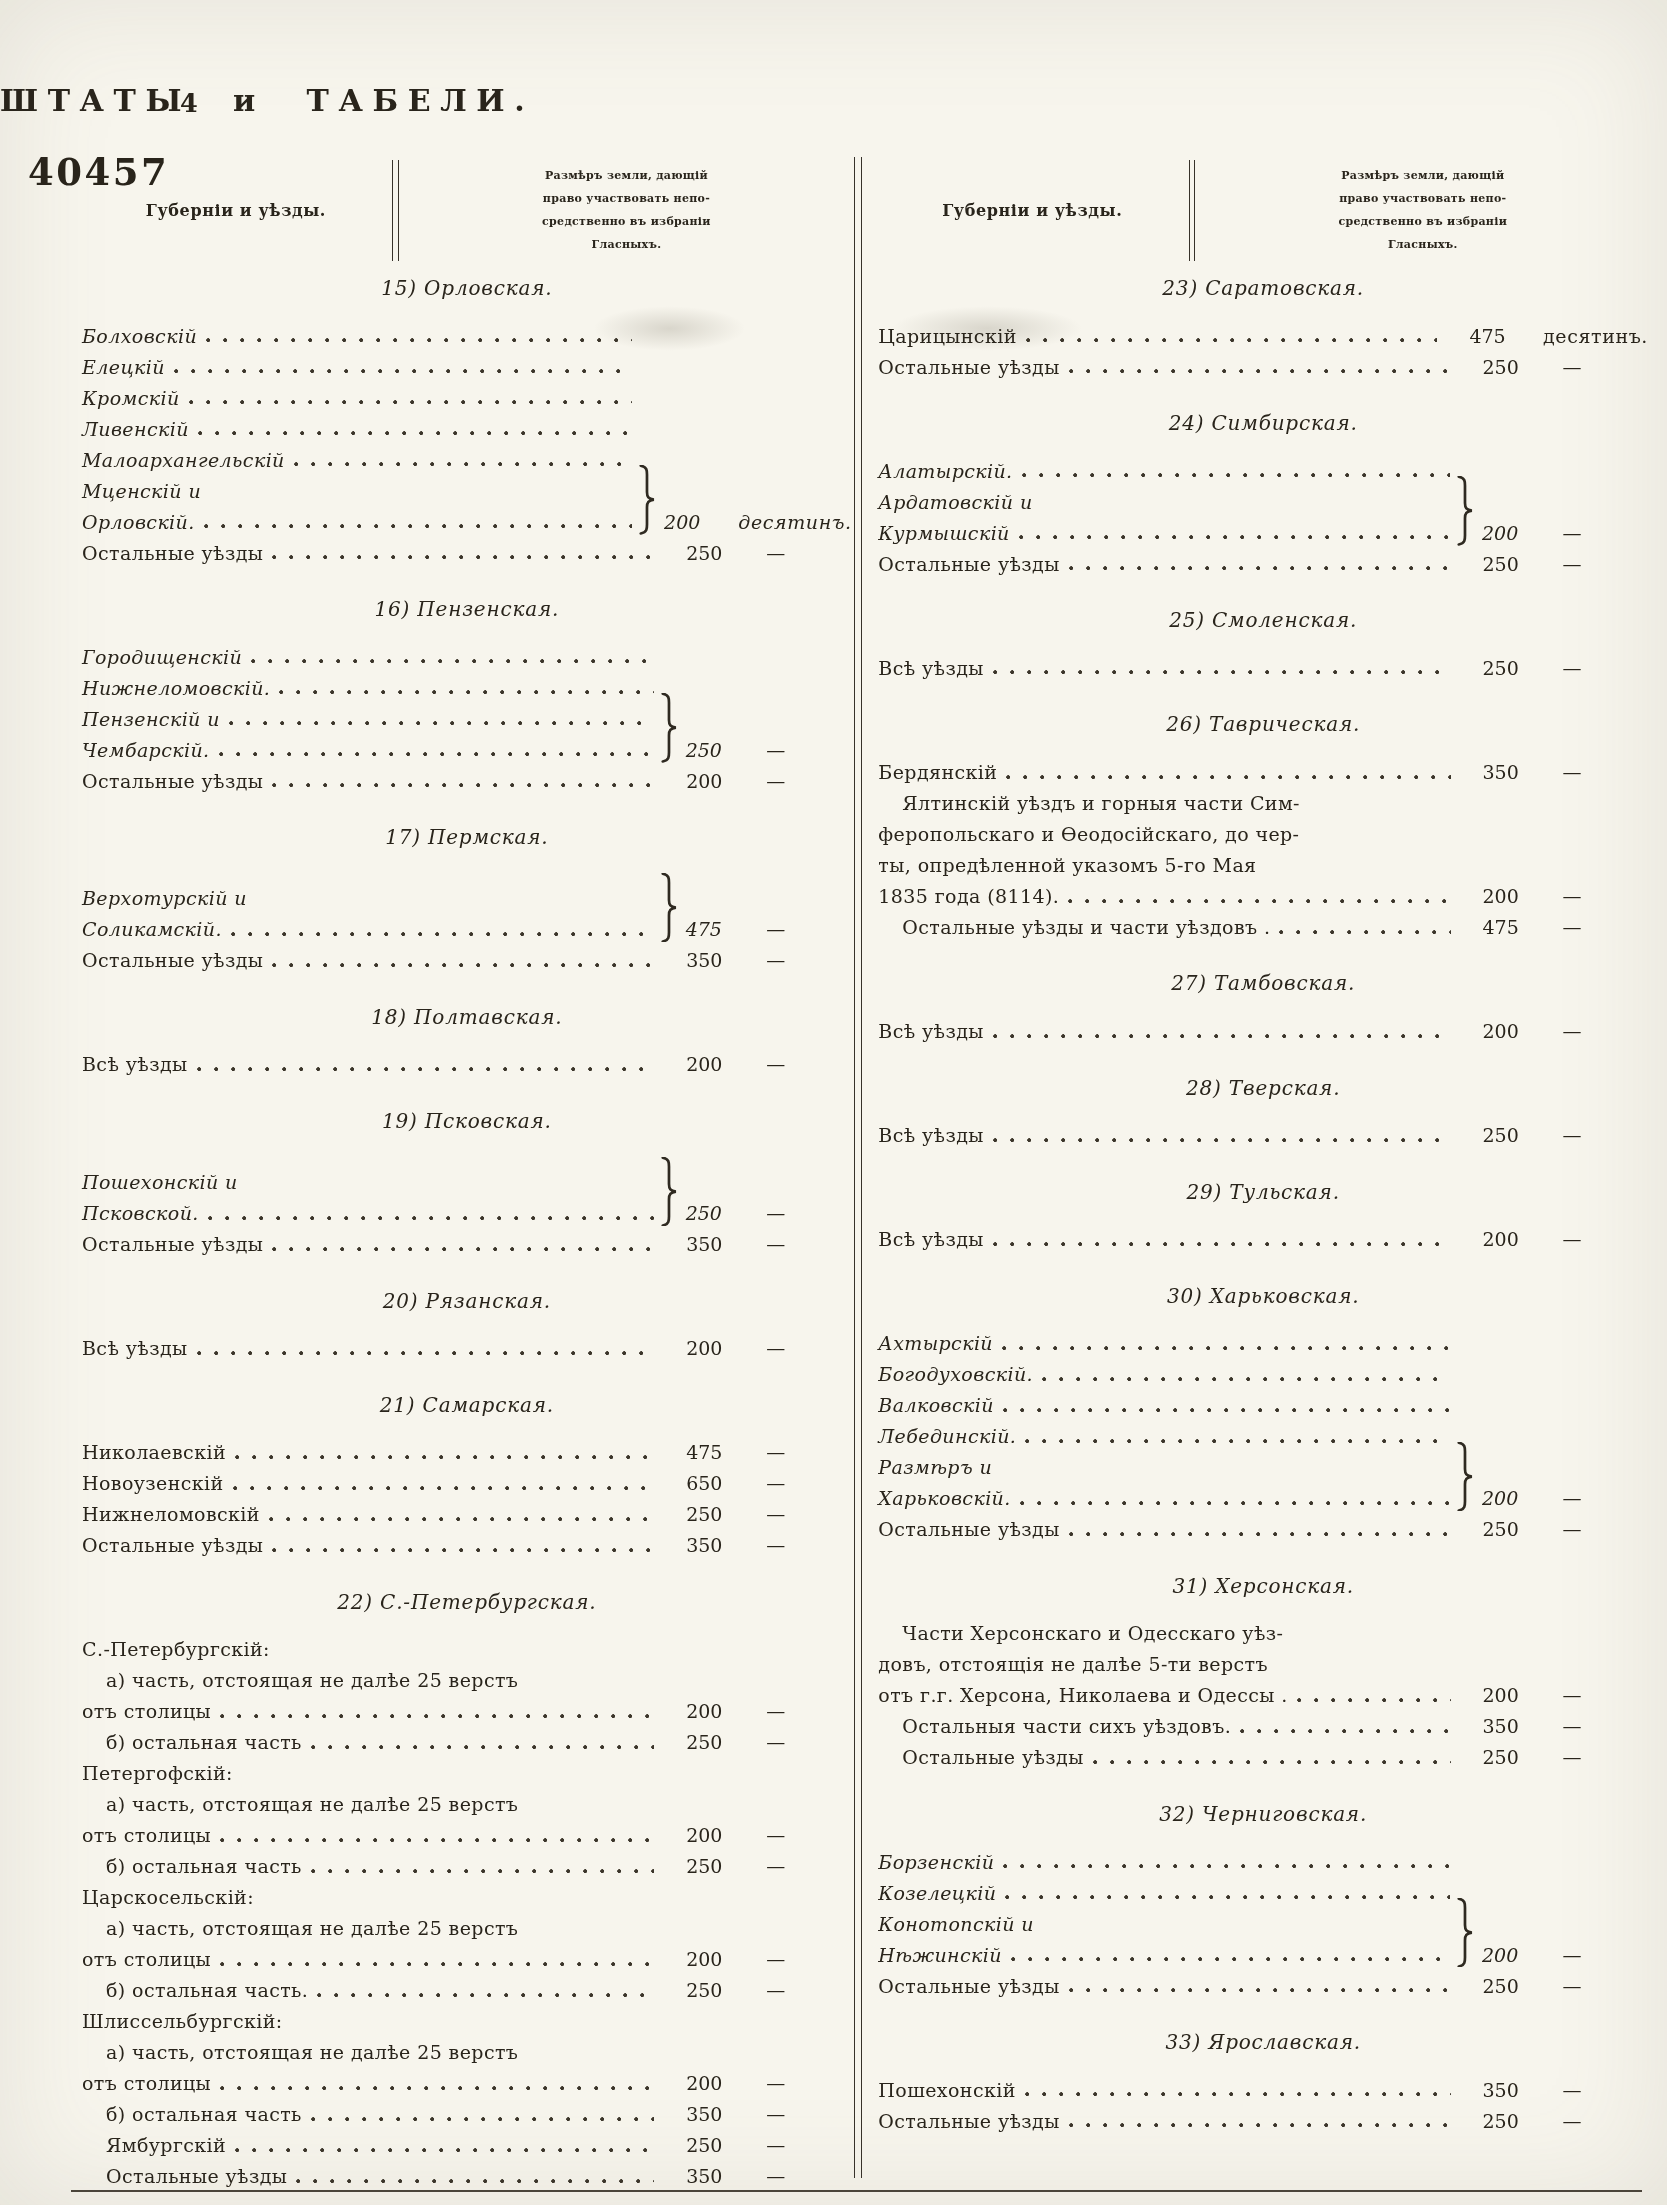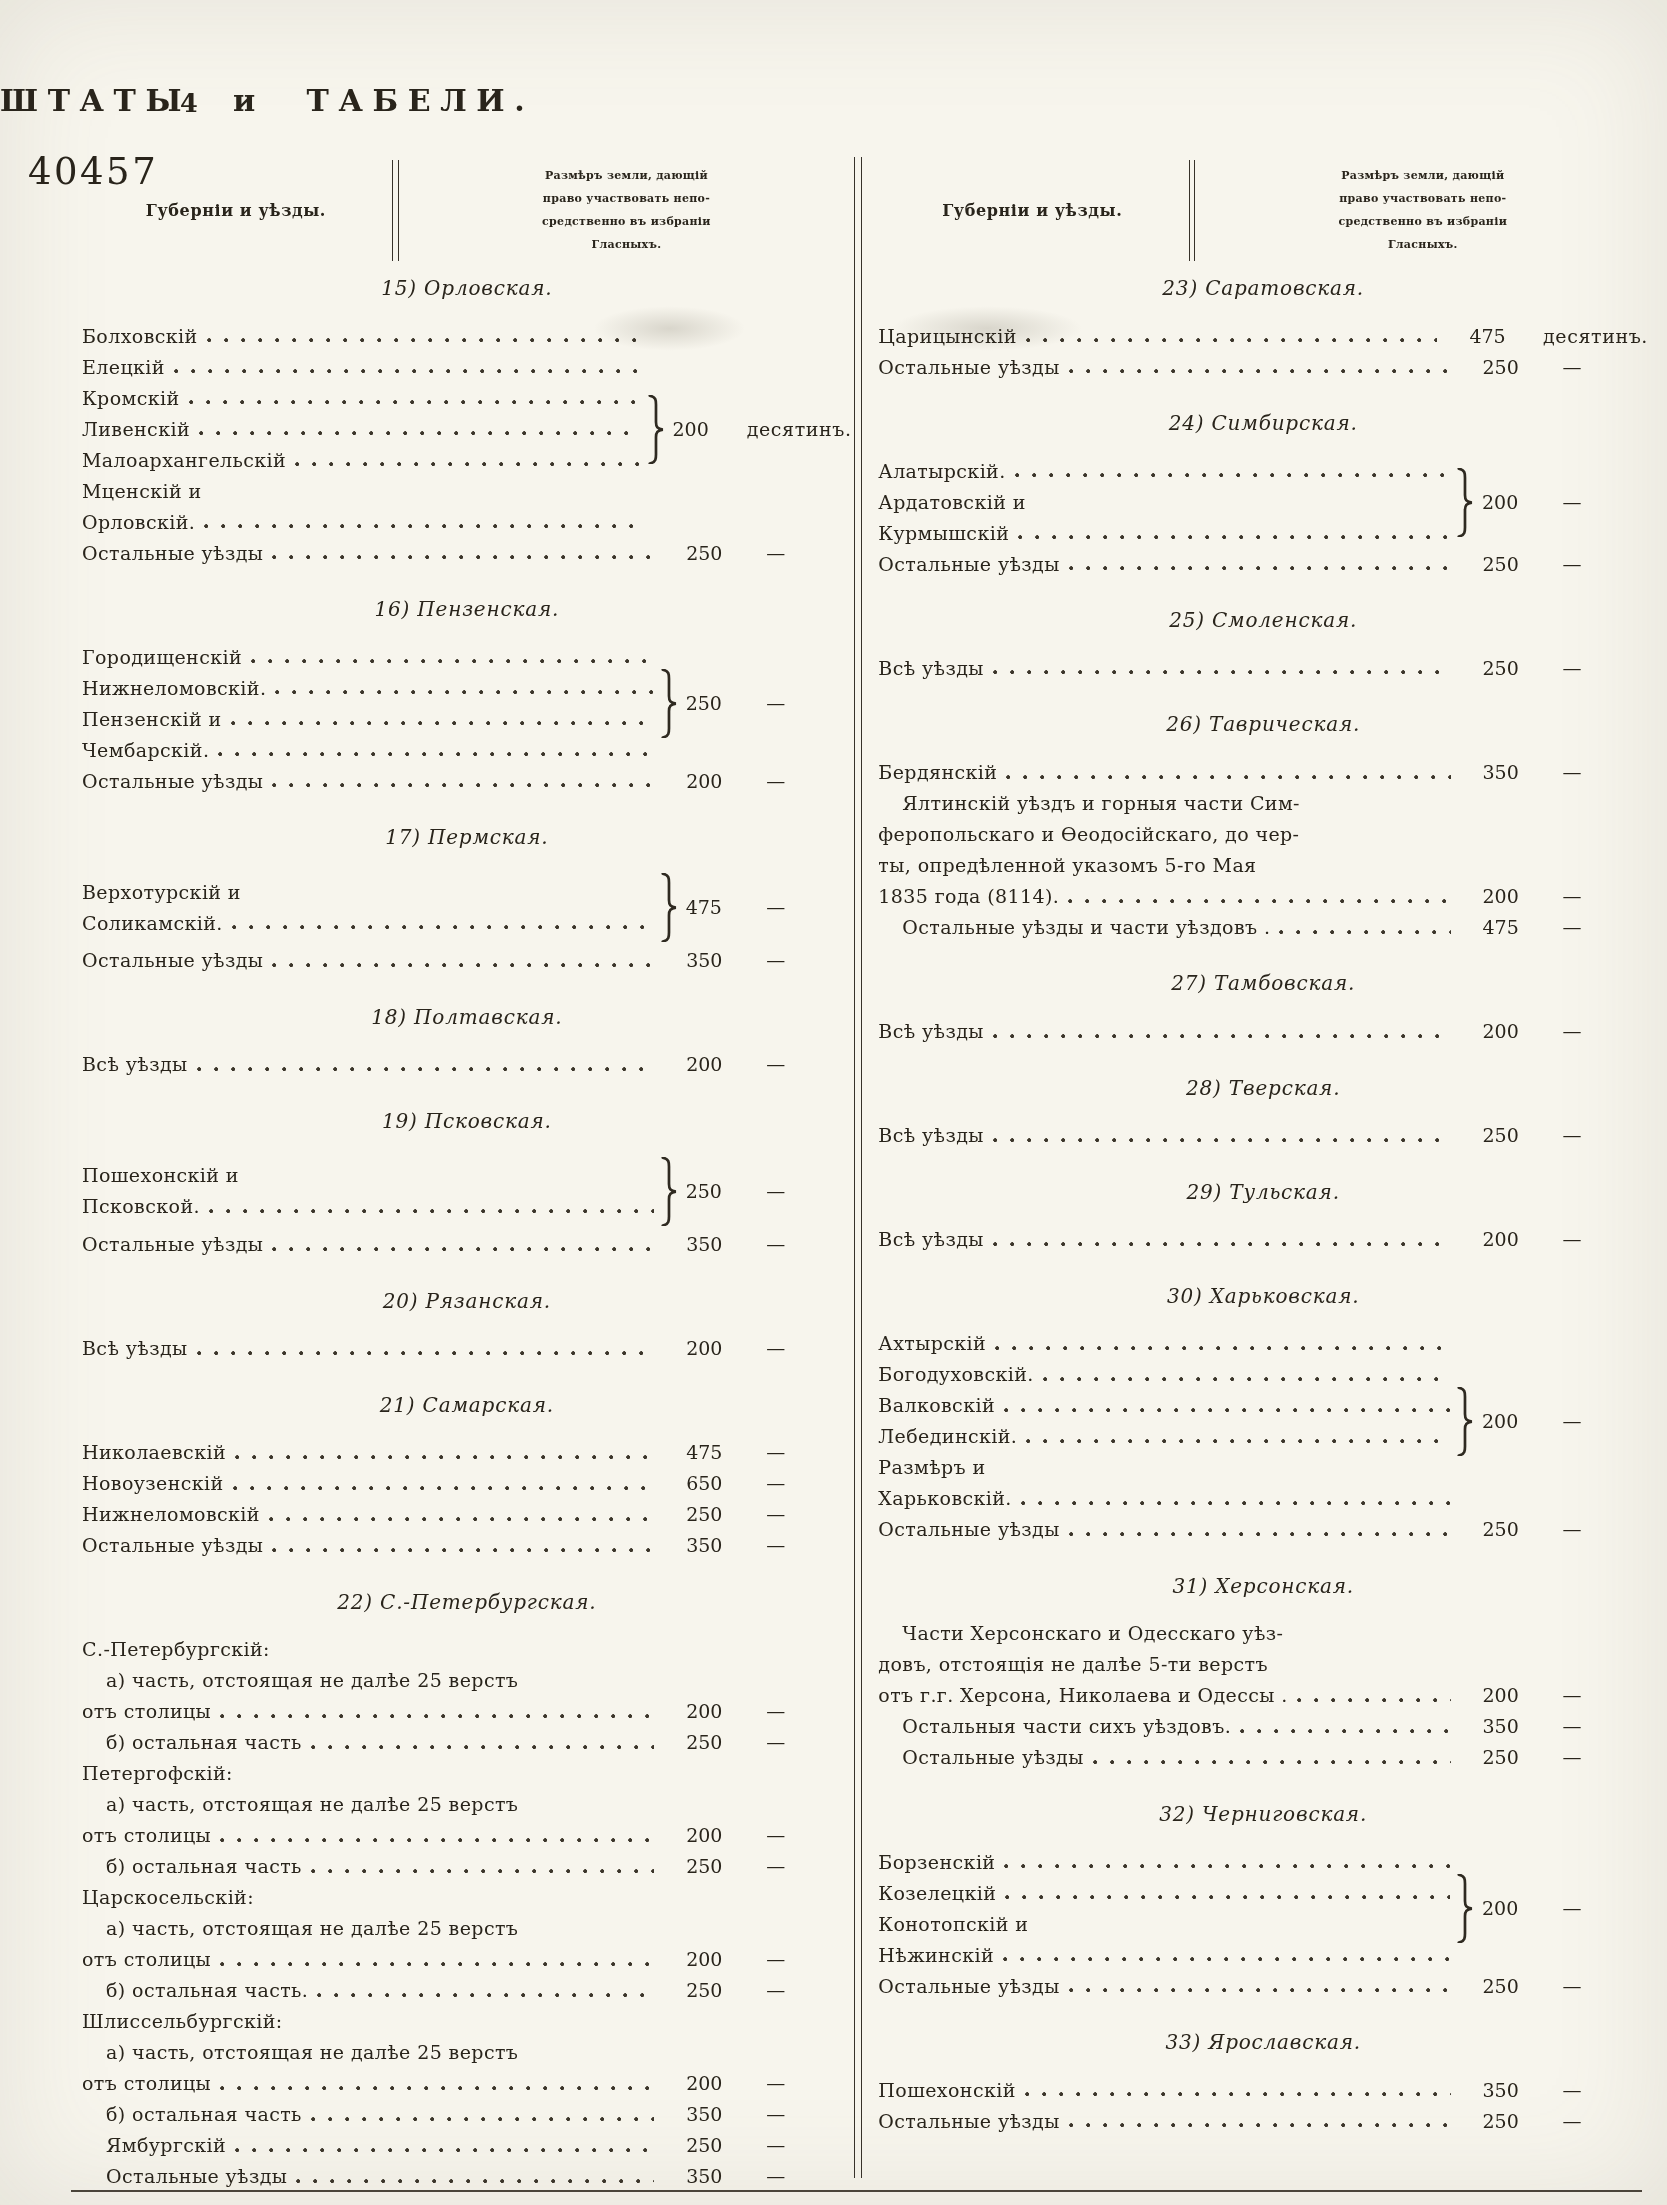--- a/index.html
+++ b/index.html
@@ -4,21 +4,21 @@
 <style>
   * { margin:0; padding:0; box-sizing:border-box; }
   html,body { width:1667px; }
   body { background:#d9d6cd; font-family:"DejaVu Serif","Liberation Serif",serif; }
   .sheet{ position:relative; width:1667px; height:2205px; background:#f7f5ed; color:#29241b; overflow:hidden;
           box-shadow: inset 0 0 115px rgba(120,110,90,.14); }
 
   .pageno{ position:absolute; left:180px; top:88px; font-size:25.5px; font-weight:bold; }
   .title{ position:absolute; left:0; right:0; top:83px; font-size:30px; font-weight:bold;
           letter-spacing:9.6px; word-spacing:21.7px; }
-  .docno{ position:absolute; left:28px; top:150px; font-size:37px; font-weight:normal; letter-spacing:2.5px; }
+  .docno{ position:absolute; left:28px; top:150px; font-size:37px; font-weight:bold; letter-spacing:2.5px; }
 
   .cols{ position:absolute; left:82px; right:19px; top:157px; bottom:27px; display:flex; align-items:stretch; }
   .col{ flex:1 1 0; display:flex; flex-direction:column; min-width:0; }
   .col-left{ padding-right:2.5px; }
   .col-right{ padding-left:16.6px; }
   .divider{ flex:0 0 7.6px; border-left:1.9px solid #37322a; border-right:1.9px solid #37322a; }
 
   .col-head{ display:flex; align-items:stretch; min-height:106px; margin-bottom:7.6px; }
   .ch-left{ width:40%; display:flex; align-items:center; justify-content:center;
             font-weight:bold; font-size:16px; letter-spacing:0.6px;text-align:center; }
@@ -36,21 +36,21 @@
   .leaders{ flex:1 1 12.7px; min-width:5.1px; margin:0 6.4px 0 9px; align-self:stretch;
             background-image:radial-gradient(circle at 2.2px 2.2px, #3c362b 1.7px, transparent 2.2px);
             background-size:17px 5.1px; background-repeat:repeat-x;
             background-position:0 calc(100% - 8.3px); }
   .vwrap{ flex:0 0 191px; display:flex; }
   .num{ flex:0 0 89px; padding-left:25.5px; }
   .gnum{ flex:0 0 73px; padding-left:9px; }
   .dsh{ flex:1 1 auto; padding-left:16.6px; white-space:nowrap; }
   .dsh.unit{ padding-left:10.2px; letter-spacing:0.6px; }
 
-  .grow{ display:flex; align-items:center; }
+  .grow{ display:flex; align-items:flex-end;font-style:italic; }
   .gnames{ flex:1 1 auto; min-width:0; }
   .gbrace{ flex:0 0 16.6px; padding:3.2px 0; }
   .gbrace svg{ display:block; width:100%; height:100%; }
   .gval{ flex:0 0 175px; display:flex; align-items:center; }
 
   .bottom-rule{ position:absolute; left:71px; right:25.5px; bottom:12.7px; height:1.9px; background:#4a443a; }
   .smudge{ position:absolute; pointer-events:none;
            background:radial-gradient(ellipse at center, rgba(95,88,70,.20), rgba(95,88,70,0) 70%); }
 </style>
 </head>

